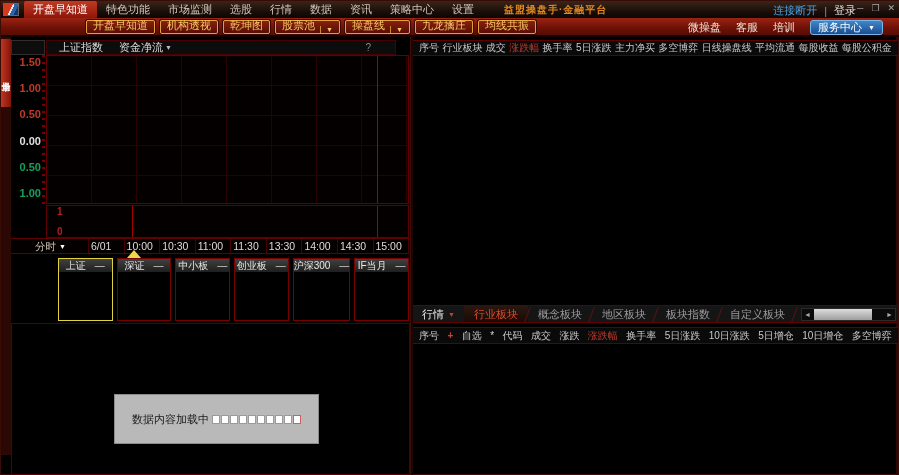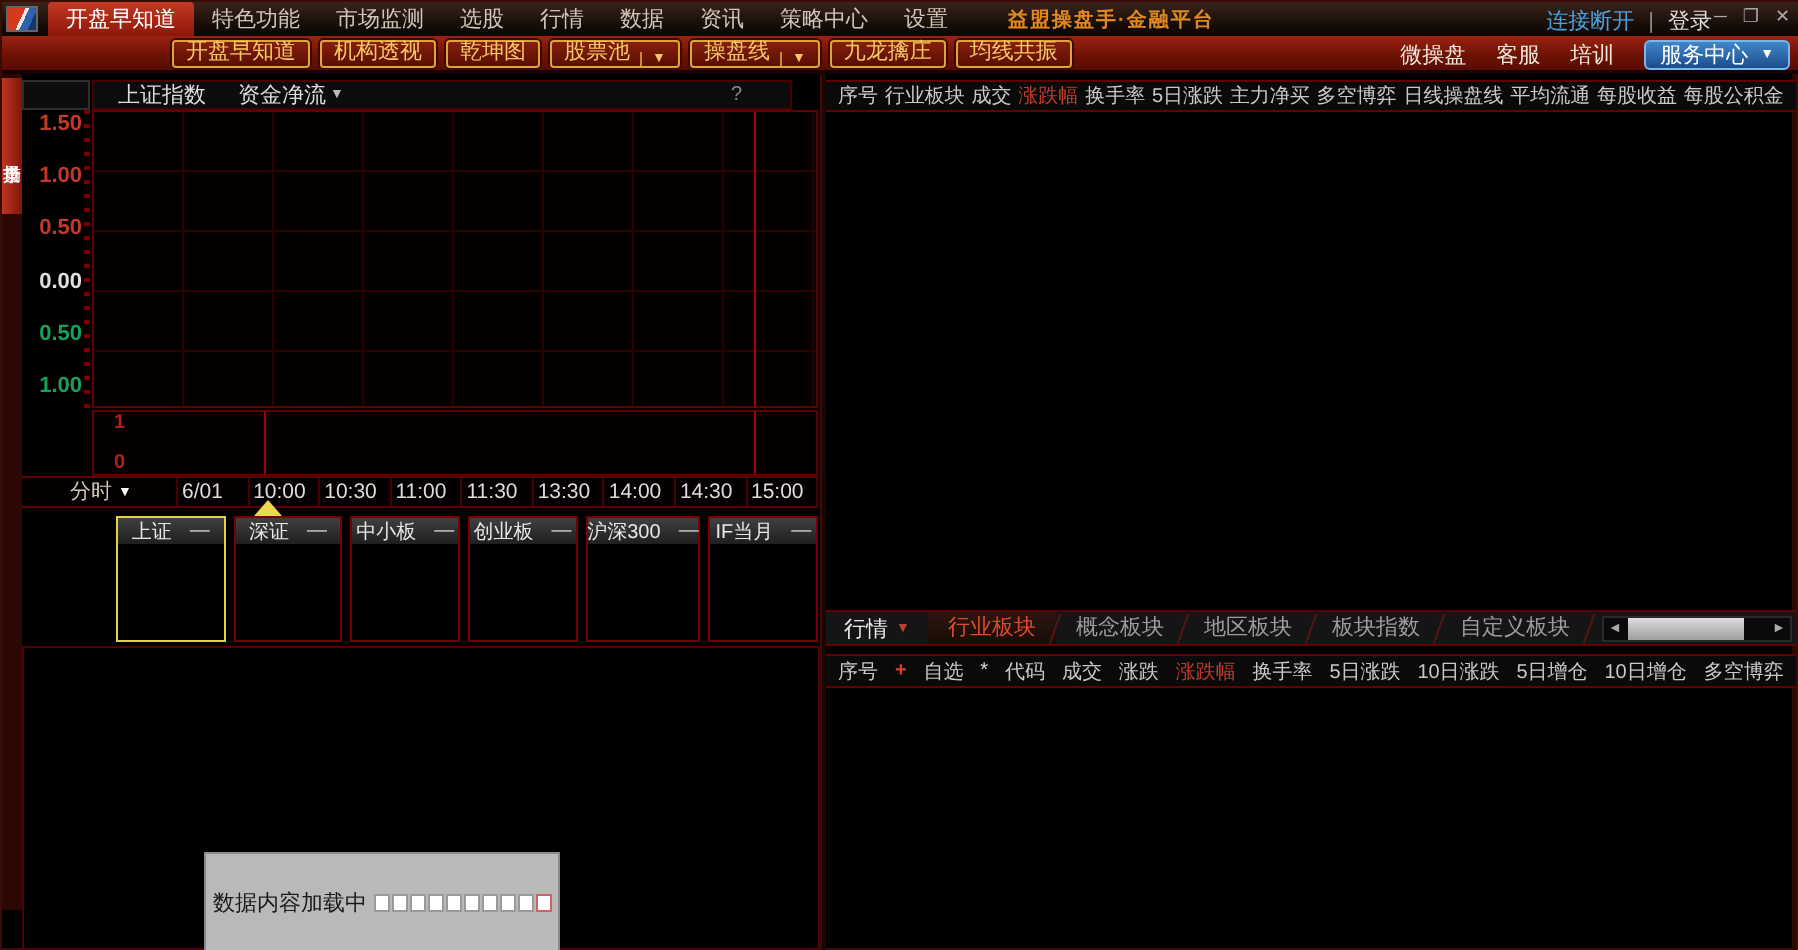--- a/index.html
+++ b/index.html
@@ -25,21 +25,21 @@
 
   
   .toolbar { position:absolute; left:0; top:17px; width:899px; height:19px;
     background:linear-gradient(#9a2313,#701206 55%,#570c03); border-bottom:2px solid #140302;
     display:flex; align-items:center; }
   .tb-btns { display:flex; gap:5px; margin-left:85px; }
   .tb-btn { height:14px; display:inline-flex; align-items:flex-end; padding:0 6px;
     border:1px solid #e0a23a; border-radius:2px; background:linear-gradient(#86200d,#5a0e03);
     color:#f6c766; font-size:11px; white-space:nowrap; box-shadow:0 0 0 1px #3a0a03; }
   .tb-btn .dd { margin-left:5px; padding-left:5px; border-left:1px solid #c98b2e; font-size:7px; color:#f6c766; }
-  .toolbar-right { position:absolute; right:5px; top:0; height:19px; display:flex; align-items:center; gap:15px; }
+  .toolbar-right { position:absolute; right:17px; top:0; height:19px; display:flex; align-items:center; gap:15px; }
   .tb-link { color:#efe6da; font-size:11px; white-space:nowrap; }
   .svc-btn { height:15px; display:inline-flex; align-items:center; gap:6px; padding:0 7px;
     background:linear-gradient(#3f86ca,#1c4d8d); border:1px solid #79b7ea; border-radius:3px;
     color:#fff; font-size:11px; white-space:nowrap; }
   .svc-btn .arr { font-size:7px; }
 
   
   .left-strip { position:absolute; left:0; top:36px; width:10px; height:418px; background:#2c0804; }
   .vtab { position:absolute; left:0; top:38px; width:10px; height:68px;
     background:linear-gradient(90deg,#c03522,#801509); color:#fff; font-size:9px;
@@ -84,22 +84,22 @@
   .mini-row { position:absolute; left:57px; top:257px; width:351px; height:63px; display:flex; gap:4px; }
   .mini { flex:1; border:1px solid #7a0000; background:#000; display:flex; flex-direction:column; }
   .mini.active { border:1px solid #e0d241; }
   .mini-head { height:13px; background:linear-gradient(#404040,#1f1f1f); display:flex; align-items:center;
     justify-content:center; gap:9px; }
   .mini-label { color:#e8e8e8; font-size:10px; white-space:nowrap; }
   .mini-dash { color:#cfcfcf; font-size:10px; }
 
   
   .bl-panel { position:absolute; left:10px; top:322px; width:399px; height:152px; background:#000; border:1px solid #520000; }
-  .loading { position:absolute; left:90px; top:70px; width:178px; height:50px; background:#b9b9b9;
-    border:1px solid #8b8b8b; display:flex; align-items:center; justify-content:center; gap:3px;margin-top:32px; }
+  .loading { position:absolute; left:102px; top:70px; width:205px; height:50px; background:#b9b9b9;
+    border:1px solid #8b8b8b; display:flex; align-items:center; justify-content:center; gap:3px; }
   .loading-text { color:#1a1a1a; font-size:11px; white-space:nowrap; }
   .pg { display:flex; gap:1px; }
   .pg span { width:8px; height:9px; background:#fff; border:1px solid #9a9a9a; }
   .pg span:last-child { border-color:#d06060; }
 
   
   .divider { position:absolute; left:409px; top:36px; width:3px; height:438px; background:#1c0502; border-left:1px solid #3c0c06; }
   .right-edge { position:absolute; right:0; top:36px; width:2px; height:438px; background:#2c0804; }
 
   .rt-header { position:absolute; left:412px; top:39px; width:485px; height:16px; background:#0a0a0a;

